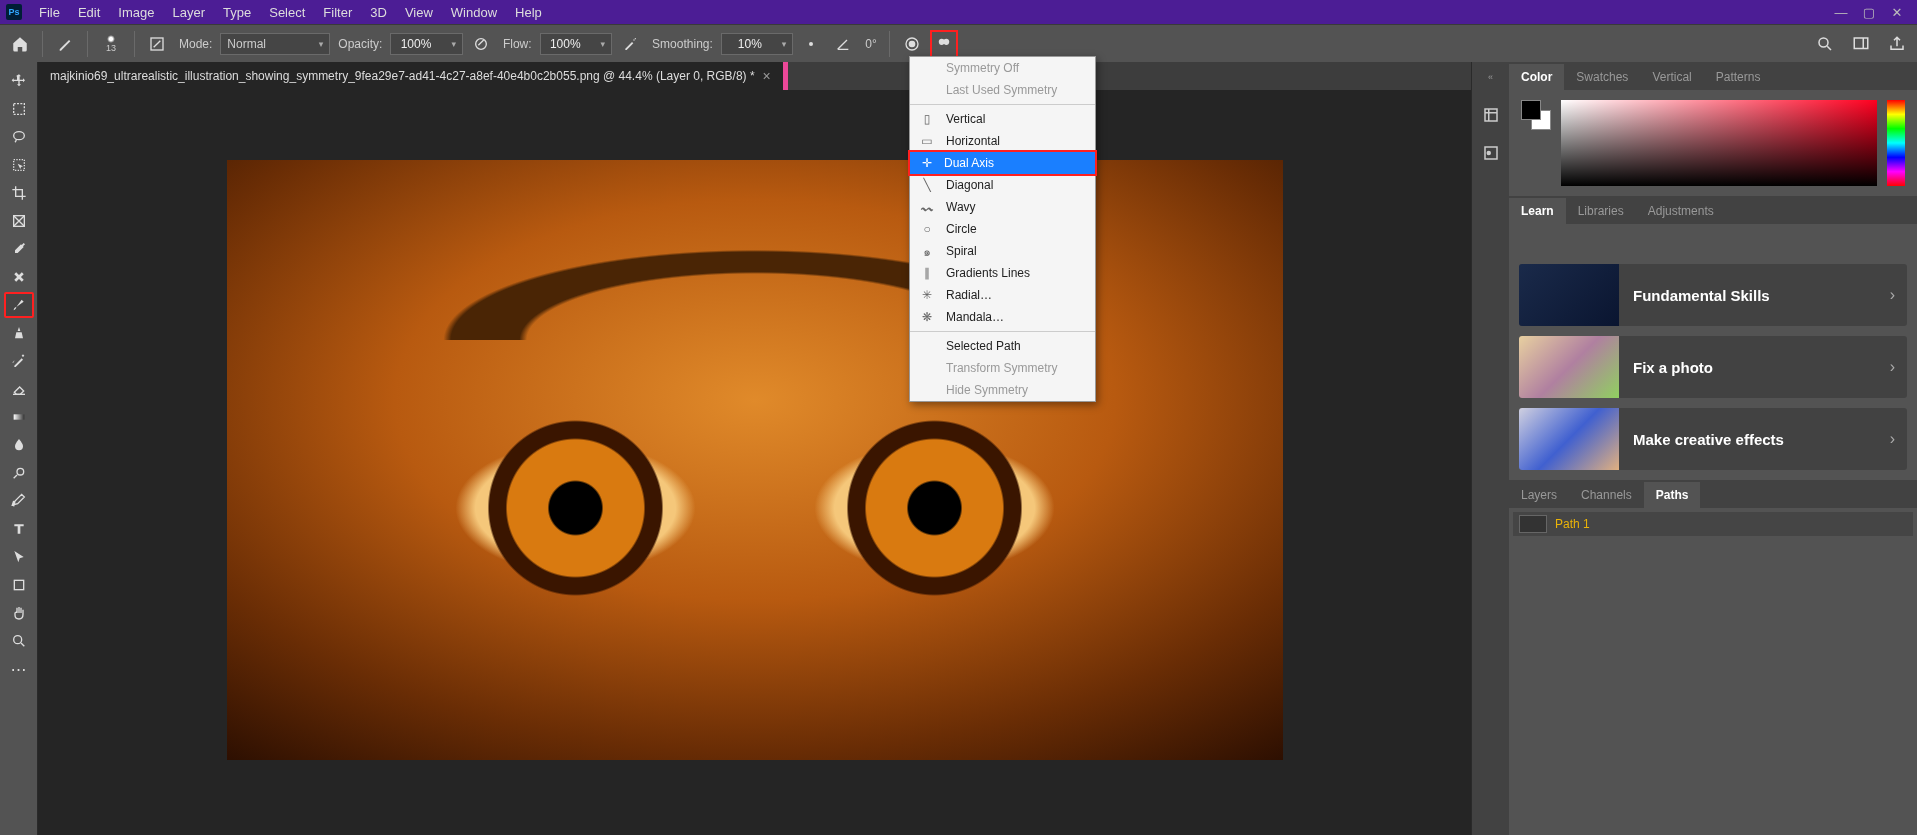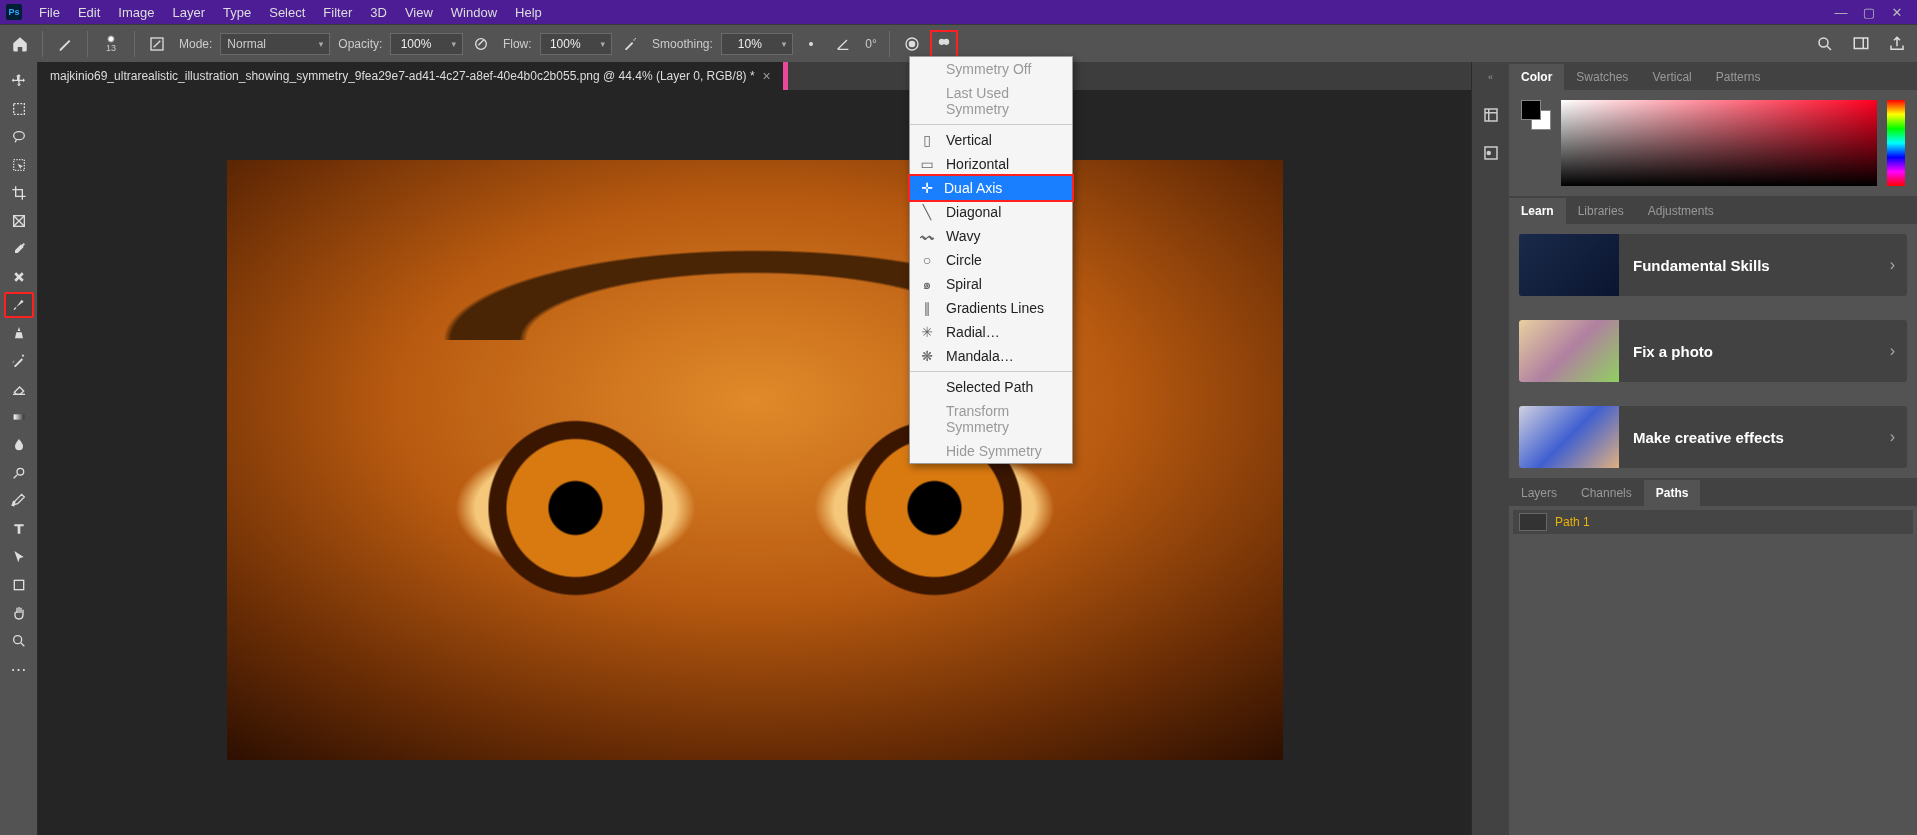--- a/index.html
+++ b/index.html
@@ -48,21 +48,21 @@
   radial-gradient(circle 180px at 67% 58%, #000 0 26px, #d97a10 28px 68px, #3a1500 70px 86px, transparent 88px),
   radial-gradient(ellipse 220px 120px at 33% 58%, #f5c77a 0 100px, transparent 120px),
   radial-gradient(ellipse 220px 120px at 67% 58%, #f5c77a 0 100px, transparent 120px),
   radial-gradient(ellipse 900px 500px at 50% 40%, #e08a2a 0%, #b85a10 40%, #6a2d05 70%, #1a0600 100%);
 }
 .brow { position: absolute; top: 10px; left: 50%; transform: translateX(-50%); width: 680px; height: 170px;
   background: radial-gradient(ellipse 380px 110px at 50% 100%, transparent 0 60%, #4a2505 62% 80%, transparent 82%);
 }
 
 
-.sym-menu { position: absolute; left: 909px; top: 56px; width: 164px; background: #f5f5f5; color: #222; border: 1px solid #999; box-shadow: 2px 3px 8px rgba(0,0,0,.4); font-size: 14px; z-index: 100; }
+.sym-menu { position: absolute; left: 909px; top: 56px; width: 187px; background: #f5f5f5; color: #222; border: 1px solid #999; box-shadow: 2px 3px 8px rgba(0,0,0,.4); font-size: 12px; z-index: 100; }
 .sym-menu .mi { padding: 4px 14px 4px 36px; position: relative; display: flex; align-items: center; }
 .sym-menu .mi.disabled { color: #999; }
 .sym-menu .mi.sel { background: #1a7fff; color: #fff; border: 2px solid #ff2020; margin: -2px; padding: 4px 12px 4px 34px; z-index: 2; }
 .sym-menu .mi .mi-icon { position: absolute; left: 10px; width: 14px; height: 14px; display: flex; align-items: center; justify-content: center; color: #666; }
 .sym-menu .divider { height: 1px; background: #ccc; margin: 3px 0; }
 
 
 .rpanel-mini { width: 38px; background: #424242; border-left: 1px solid #2a2a2a; display: flex; flex-direction: column; align-items: center; padding-top: 10px; gap: 16px; }
 .rpanel-mini .mini-icon { width: 22px; height: 22px; color: #ccc; display:flex; align-items:center; justify-content:center; }
 .rpanel-mini .collapse-arrow { font-size: 9px; color: #999; align-self: center; margin-bottom: 6px; }
@@ -73,21 +73,21 @@
 .panel-tab.active { background: #535353; color: #fff; font-weight: 600; }
 
 .color-body { padding: 10px 12px; display: flex; gap: 10px; align-items: flex-start; background: #535353; }
 .color-swatch { width: 30px; height: 30px; position: relative; }
 .color-swatch .c-fg { position: absolute; left: 0; top: 0; width: 20px; height: 20px; background: #000; border: 1px solid #888; }
 .color-swatch .c-bg { position: absolute; right: 0; bottom: 0; width: 20px; height: 20px; background: #fff; border: 1px solid #888; }
 .color-field { flex: 1; height: 86px; background: linear-gradient(to right, #fff, #ff0020); position: relative; }
 .color-field::after { content:""; position:absolute; inset:0; background: linear-gradient(to top, #000, transparent); }
 .hue-strip { width: 18px; height: 86px; background: linear-gradient(to bottom, #f00,#ff0,#0f0,#0ff,#00f,#f0f,#f00); }
 
-.learn-body { padding: 10px; background: #535353; display:flex; flex-direction:column; gap:24px; }
+.learn-body { padding: 10px; background: #535353; display:flex; flex-direction:column; gap:10px;margin-top:30px; }
 .learn-card { display: flex; align-items: center; background: #424242; border-radius: 3px; height: 62px; overflow: hidden; }
 .learn-thumb { width: 100px; height: 62px; }
 .t1 { background: linear-gradient(135deg,#1a2a4a,#0a1530); }
 .t2 { background: linear-gradient(135deg,#e8d0a0,#b080a0,#90d060); }
 .t3 { background: linear-gradient(135deg,#d0d0e0,#4060d0,#e0b080); }
 .learn-title { flex: 1; padding: 0 14px; font-size: 15px; font-weight: 700; color: #fff; }
 .learn-chev { padding: 0 12px; color: #aaa; font-size: 16px; }
 
 .paths-body { padding: 4px; background: #535353; flex: 1; }
 .path-row { display: flex; align-items: center; height: 24px; background: #454545; padding: 0 6px; gap: 8px; font-size: 12px; color: #eab308; }

